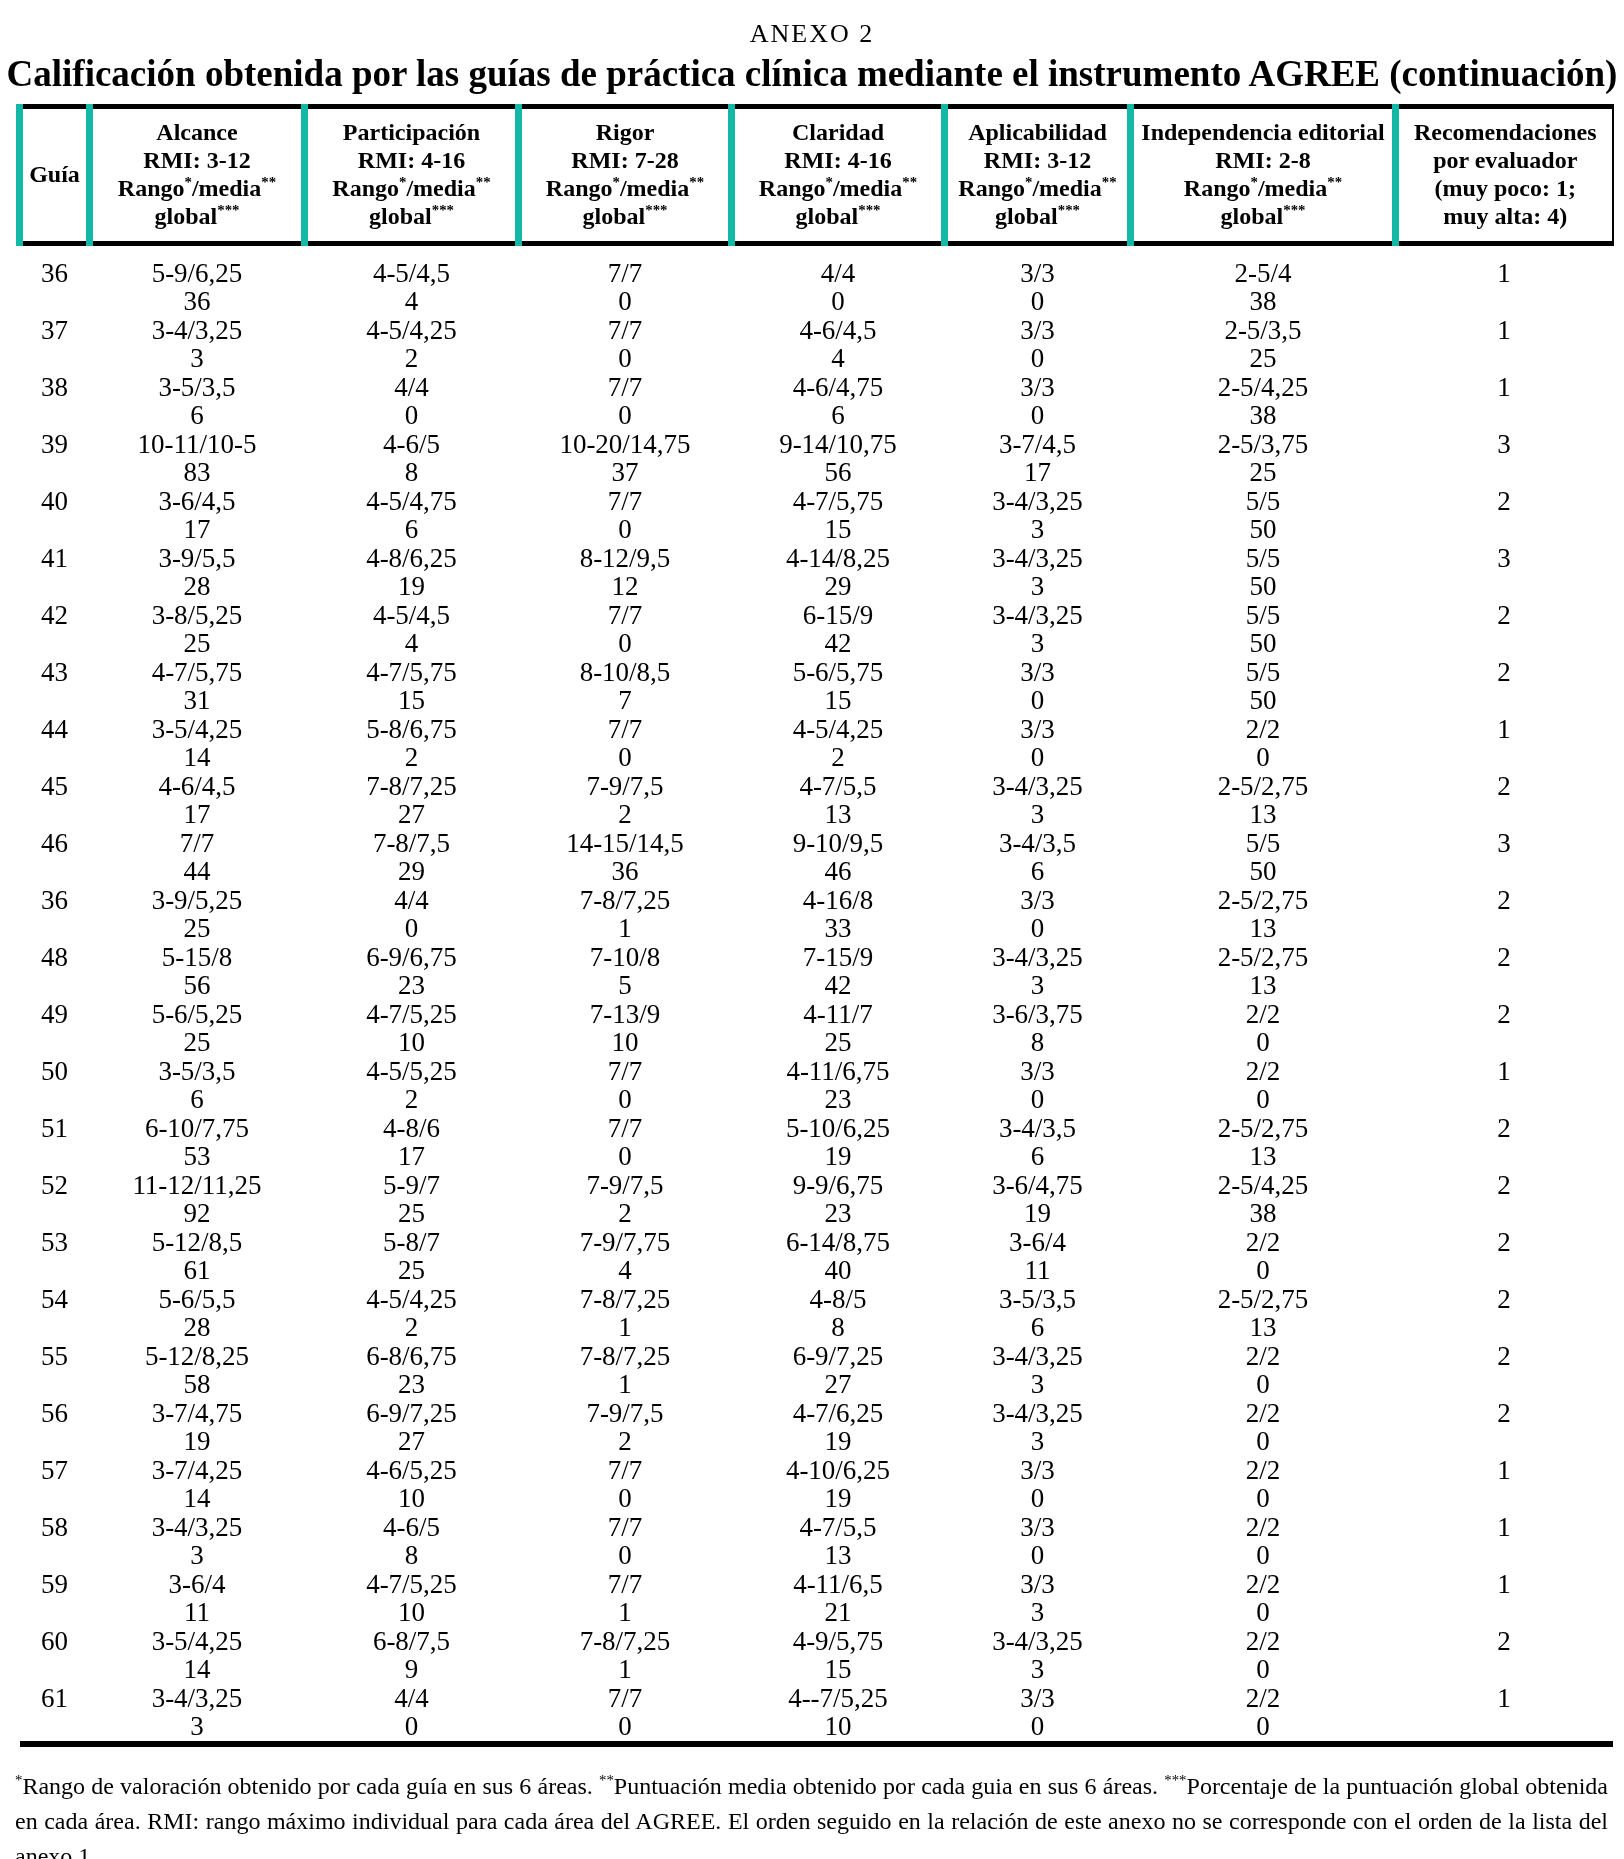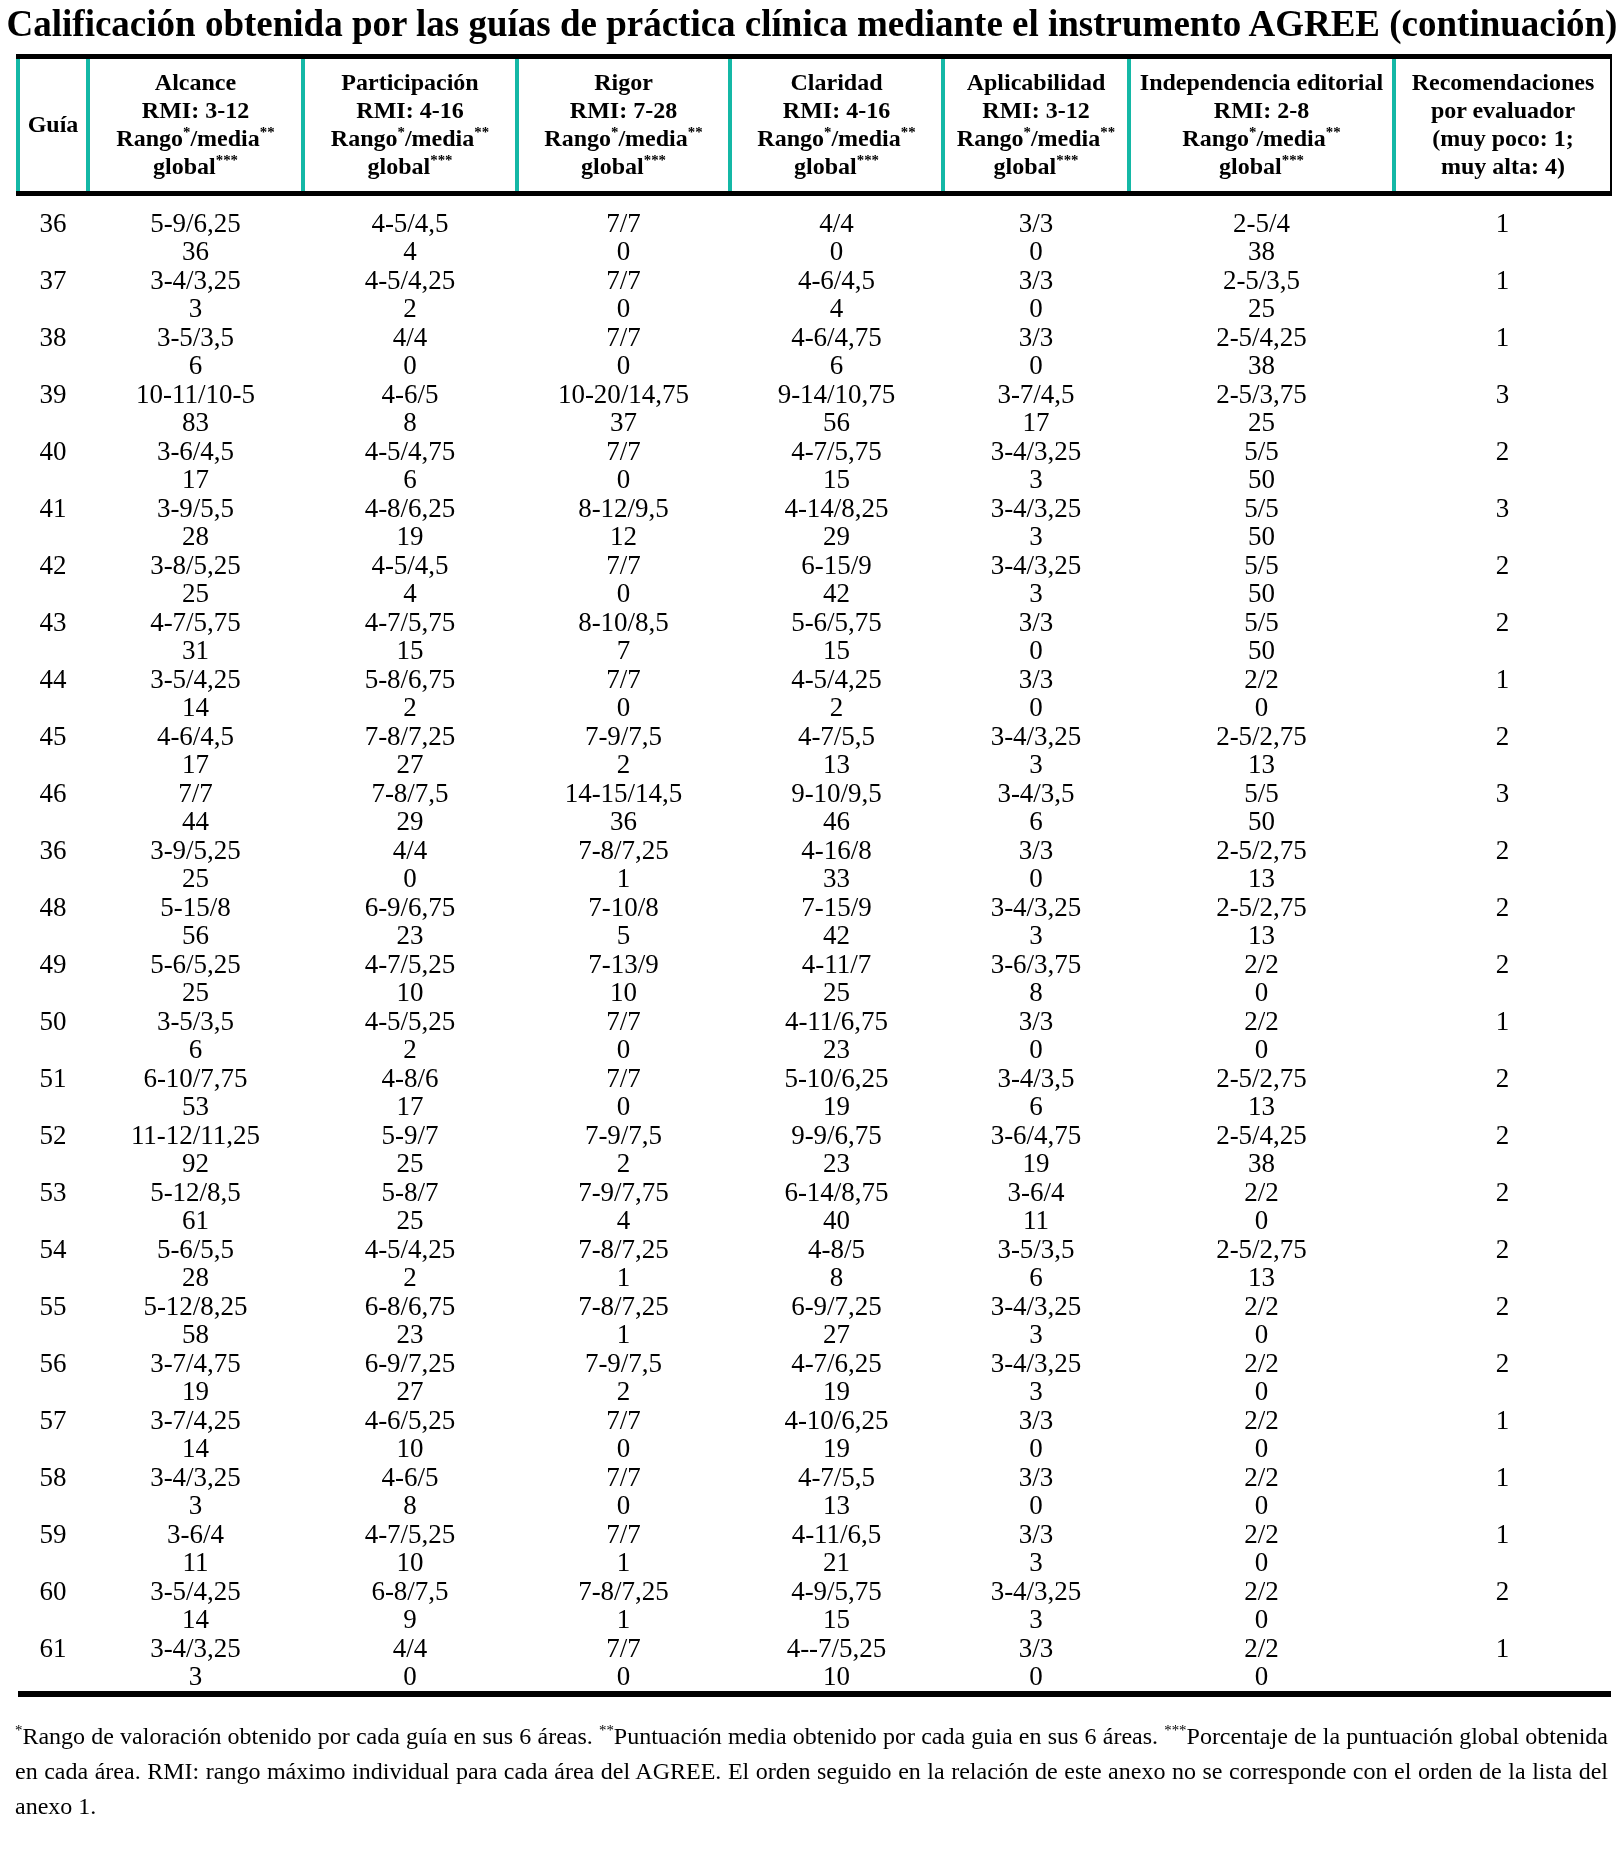--- a/index.html
+++ b/index.html
@@ -34,21 +34,21 @@
   table.agree {
     border-collapse: collapse;
     table-layout: fixed;
     width: 1593px;
     margin: 10px 15px 0 16px;
     border-top: 5px solid #000;
     border-bottom: 6px solid #000;
   }
   thead th {
     border-bottom: 5px solid #000;
-    border-left: 4px solid #14b8a6;
+    border-left: 7px solid #14b8a6;
     font-weight: bold;
     font-size: 24px;
     line-height: 28px;
     text-align: center;
     vertical-align: middle;
     padding: 9px 2px 11px 2px;
     white-space: nowrap;
     overflow: hidden;
   }
   thead th:last-child { border-right: 2px solid #000; }
@@ -71,20 +71,21 @@
   sup {
     font-size: 62%;
     vertical-align: super;
     line-height: 0;
   }
 </style>
 </head>
 <body>
 
 <div class="page">
+  <div class="title">ANEXO 2</div>
   <div class="subtitle">Calificación obtenida por las guías de práctica clínica mediante el instrumento AGREE (continuación)</div>
 
   <table class="agree">
     <colgroup>
       <col style="width:70px">
       <col style="width:215px">
       <col style="width:214px">
       <col style="width:213px">
       <col style="width:213px">
       <col style="width:186px">

